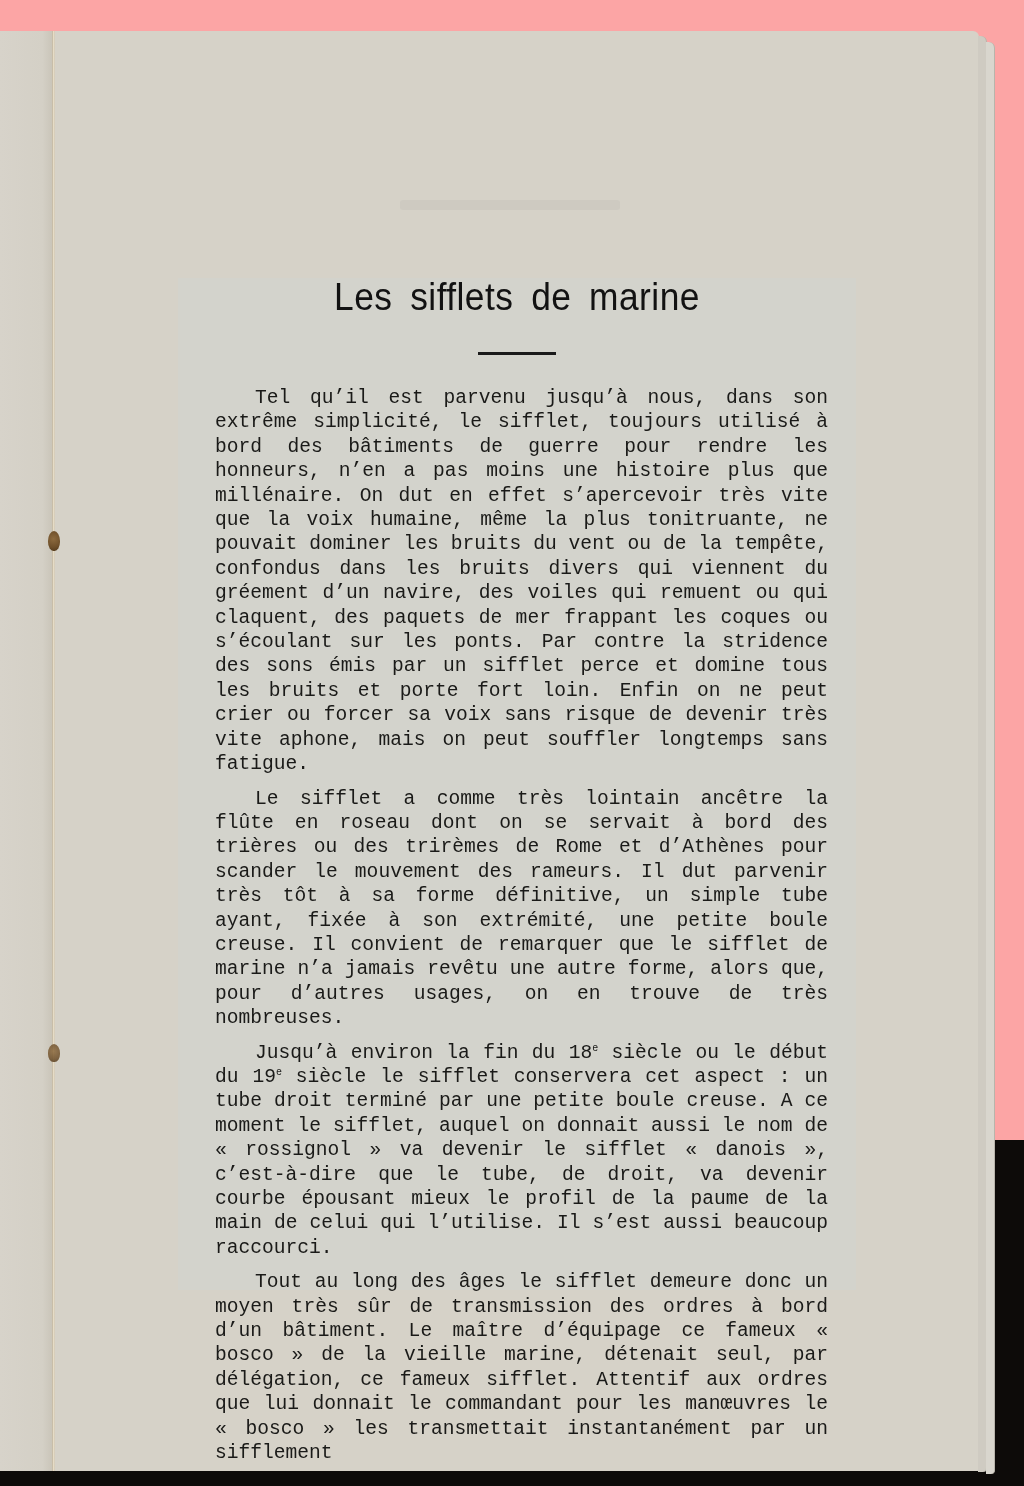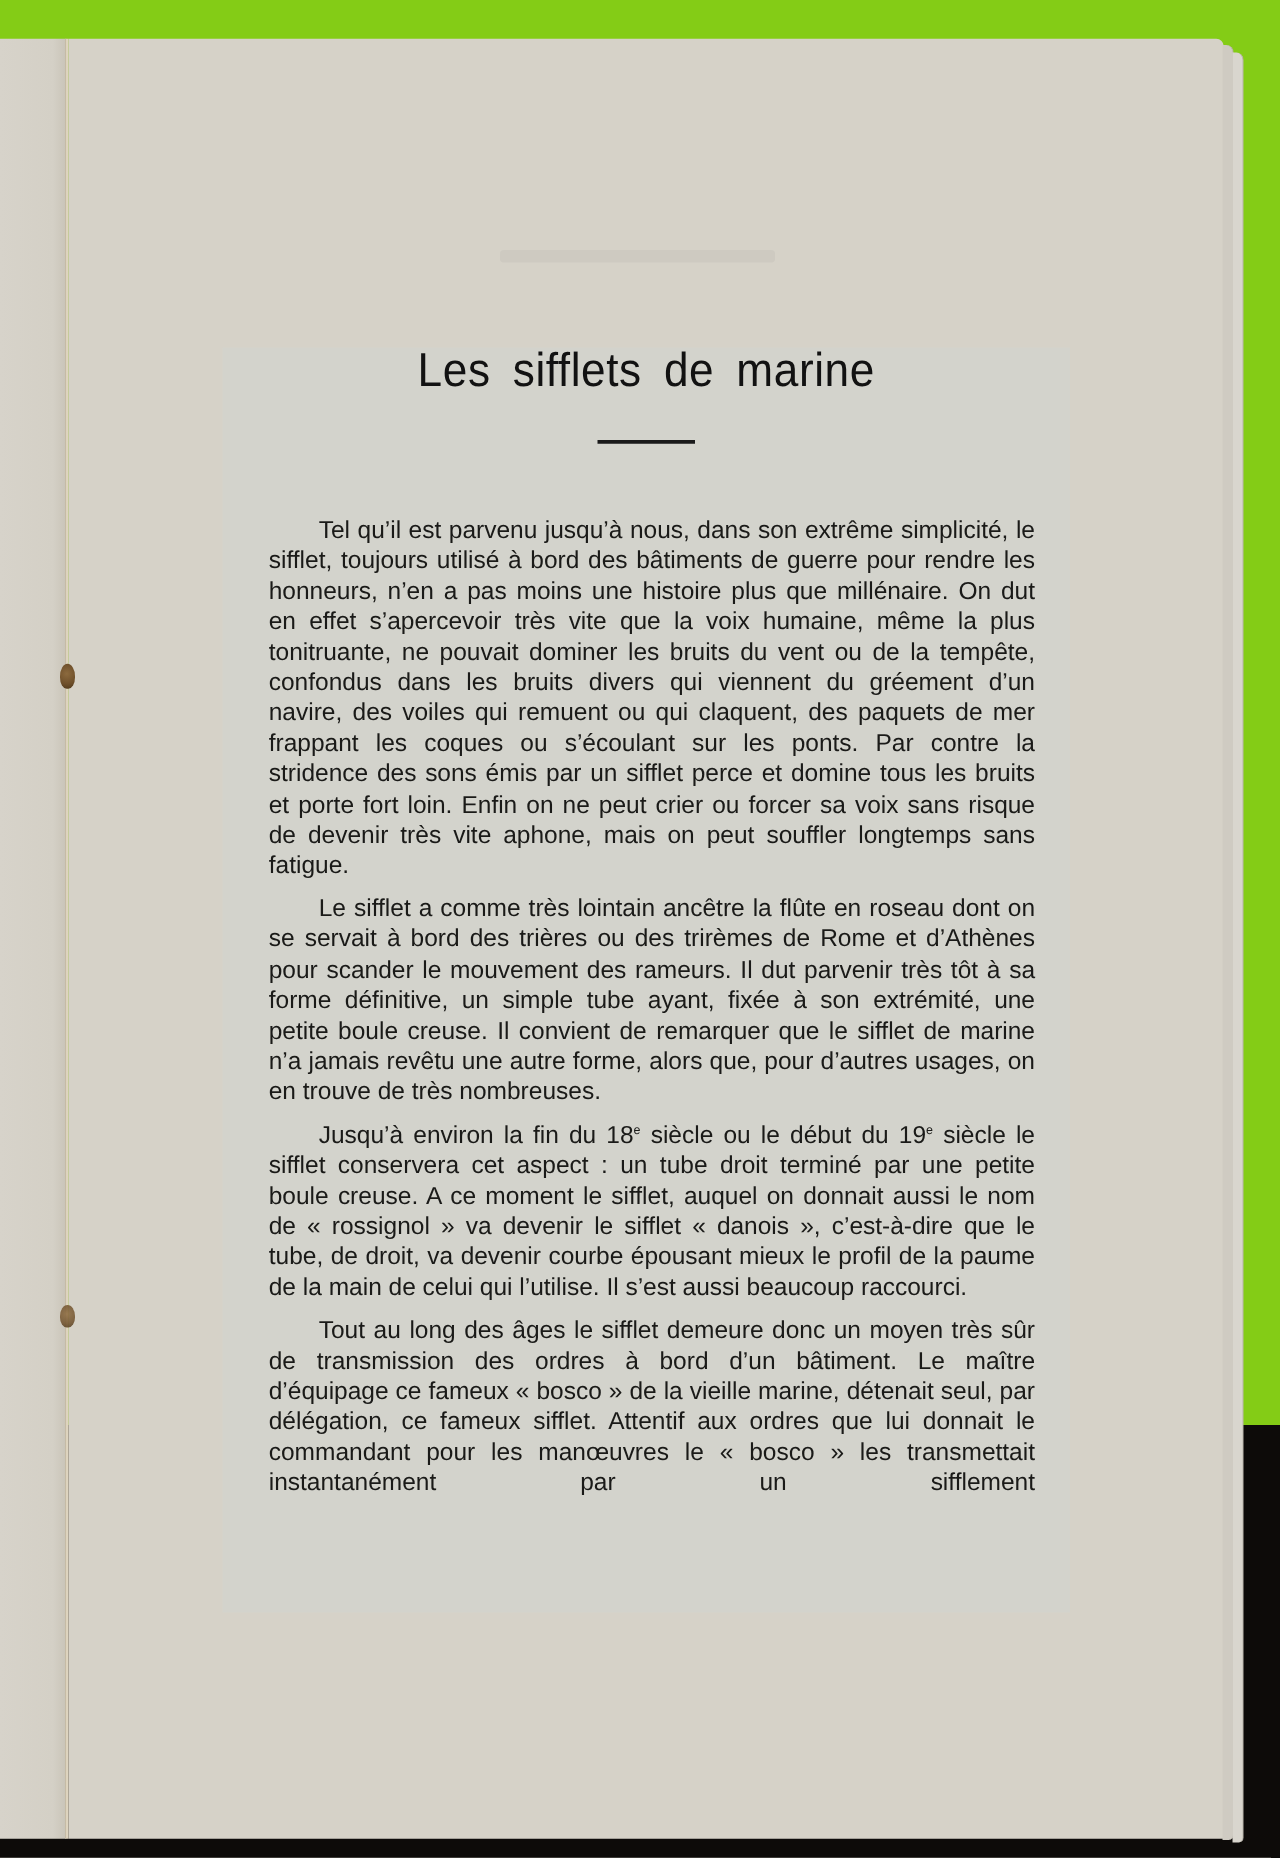--- a/index.html
+++ b/index.html
@@ -7,21 +7,21 @@
       padding: 0;
       width: 1024px;
       height: 1486px;
       background: #0d0b09;
       overflow: hidden;
     }
     .scan {
       position: relative;
       width: 1024px;
       height: 1140px;
-      background: #84cc16;
+      background: #fca5a5;
     }
     
     .left-page {
       position: absolute;
       left: 0;
       top: 31px;
       width: 53px;
       height: 1440px;
       background: linear-gradient(90deg, #d7d3ca 0%, #d4d0c6 80%, #c9c4b8 100%);
     }
@@ -103,23 +103,23 @@
       left: 478px;
       top: 352px;
       width: 78px;
       height: 3px;
       background: #1a1a1a;
     }
 
     .body-text {
       position: absolute;
       left: 215px;
-      top: 412px;
+      top: 386px;
       width: 613px;
-      font-family: Liberation Sans, sans-serif;
+      font-family: Liberation Mono, monospace;
       font-size: 19.6px;
       line-height: 24.4px;
       color: #1a1a18;
       text-align: justify;
     }
     .body-text p {
       margin: 0 0 10px 0;
       text-indent: 40px;
       hyphens: manual;
     }

